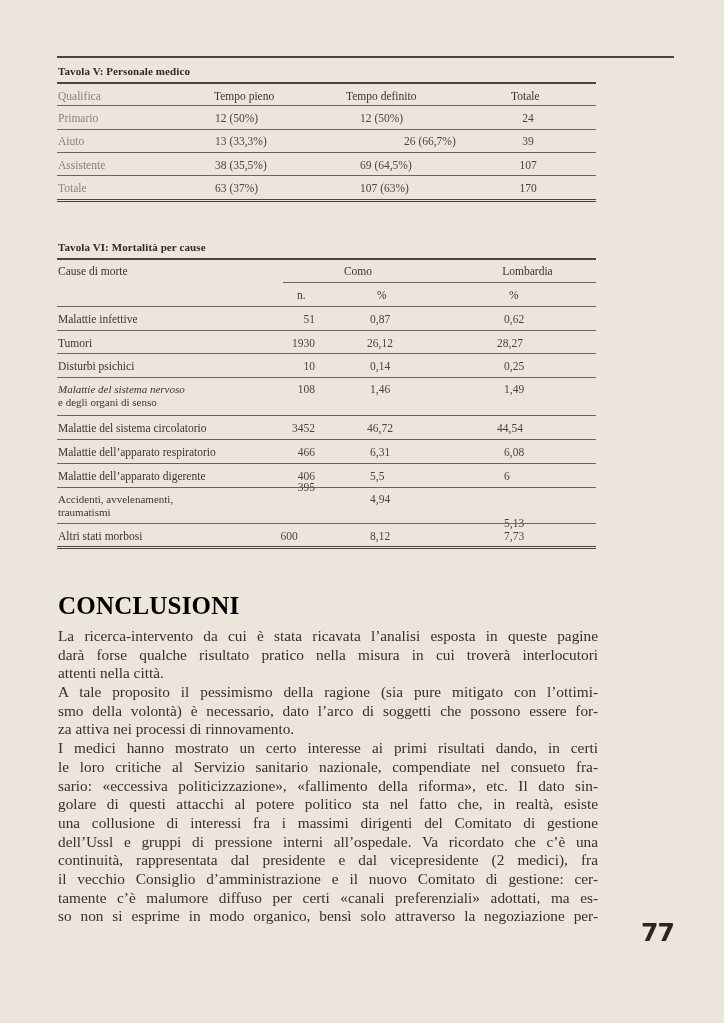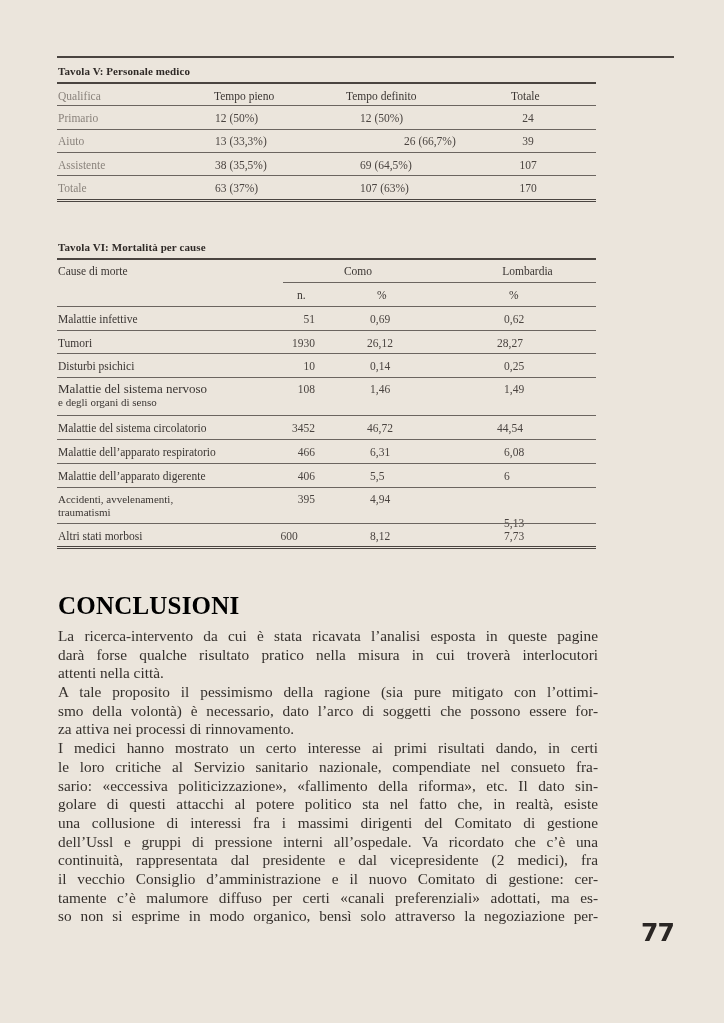--- a/index.html
+++ b/index.html
@@ -87,34 +87,34 @@
     <div class="rule thin" style="left:283px; top:282px; width:313px;"></div>
 
     <div class="txt" style="left:297px; top:288px;">n.</div>
     <div class="txt" style="left:377px; top:288px;">%</div>
     <div class="txt" style="left:509px; top:288px;">%</div>
     <div class="rule thin" style="left:57px; top:306px; width:539px;"></div>
 
     <div id="tvi-rows">
         <div class="txt" style="left: 58px; top: 312px;">Malattie infettive</div>
         <div class="txt num r" style="left: 263px; width: 52px; top: 312px;">51</div>
-        <div class="txt num" style="left: 370px; top: 312px;">0,69</div>
+        <div class="txt num" style="left: 370px; top: 312px;">0,87</div>
         <div class="txt num" style="left: 504px; top: 312px;">0,62</div>
         <div class="rule thin" style="left: 57px; width: 539px; top: 330px;"></div>
         <div class="txt" style="left: 58px; top: 336px;">Tumori</div>
         <div class="txt num r" style="left: 263px; width: 52px; top: 336px;">1930</div>
         <div class="txt num" style="left: 367px; top: 336px;">26,12</div>
         <div class="txt num" style="left: 497px; top: 336px;">28,27</div>
         <div class="rule thin" style="left: 57px; width: 539px; top: 353px;"></div>
         <div class="txt" style="left: 58px; top: 359px;">Disturbi psichici</div>
         <div class="txt num r" style="left: 263px; width: 52px; top: 359px;">10</div>
         <div class="txt num" style="left: 370px; top: 359px;">0,14</div>
         <div class="txt num" style="left: 504px; top: 359px;">0,25</div>
         <div class="rule thin" style="left: 57px; width: 539px; top: 377px;"></div>
-        <div class="txt" style="left: 58px; top: 382px; font-size: 13px;">Malattie del sistema nervoso</div>
+        <div class="txt" style="left: 58px; top: 382px; font-size: 11px; font-style: italic;">Malattie del sistema nervoso</div>
         <div class="txt" style="left: 58px; top: 395px; font-size: 11px;">e degli organi di senso</div>
         <div class="txt num r" style="left: 263px; width: 52px; top: 382px;">108</div>
         <div class="txt num" style="left: 370px; top: 382px;">1,46</div>
         <div class="txt num" style="left: 504px; top: 382px;">1,49</div>
         <div class="rule thin" style="left: 57px; width: 539px; top: 415px;"></div>
         <div class="txt" style="left: 58px; top: 421px;">Malattie del sistema circolatorio</div>
         <div class="txt num r" style="left: 263px; width: 52px; top: 421px;">3452</div>
         <div class="txt num" style="left: 367px; top: 421px;">46,72</div>
         <div class="txt num" style="left: 497px; top: 421px;">44,54</div>
         <div class="rule thin" style="left: 57px; width: 539px; top: 439px;"></div>
@@ -123,21 +123,21 @@
         <div class="txt num" style="left: 370px; top: 445px;">6,31</div>
         <div class="txt num" style="left: 504px; top: 445px;">6,08</div>
         <div class="rule thin" style="left: 57px; width: 539px; top: 463px;"></div>
         <div class="txt" style="left: 58px; top: 469px;">Malattie dell’apparato digerente</div>
         <div class="txt num r" style="left: 263px; width: 52px; top: 469px;">406</div>
         <div class="txt num" style="left: 370px; top: 469px;">5,5</div>
         <div class="txt num" style="left: 504px; top: 469px;">6</div>
         <div class="rule thin" style="left: 57px; width: 539px; top: 487px;"></div>
         <div class="txt" style="left: 58px; top: 492px; font-size: 11px;">Accidenti, avvelenamenti,</div>
         <div class="txt" style="left: 58px; top: 505px; font-size: 11px;">traumatismi</div>
-        <div class="txt num r" style="left: 263px; width: 52px; top: 492px;">395</div>
+        <div class="txt num r" style="left: 263px; width: 52px; top: 480px;">395</div>
         <div class="txt num" style="left: 370px; top: 492px;">4,94</div>
         <div class="txt num" style="left: 504px; top: 492px; margin-top: 24px;">5,13</div>
         <div class="rule thin" style="left: 57px; width: 539px; top: 523px;"></div>
         <div class="txt" style="left: 58px; top: 529px;">Altri stati morbosi</div>
         <div class="txt num r" style="left: 263px; width: 52px; top: 529px; text-align: center;">600</div>
         <div class="txt num" style="left: 370px; top: 529px;">8,12</div>
         <div class="txt num" style="left: 504px; top: 529px;">7,73</div>
         <div class="rule double" style="left: 57px; width: 539px; top: 546px;"></div>
       </div>
   </div>

